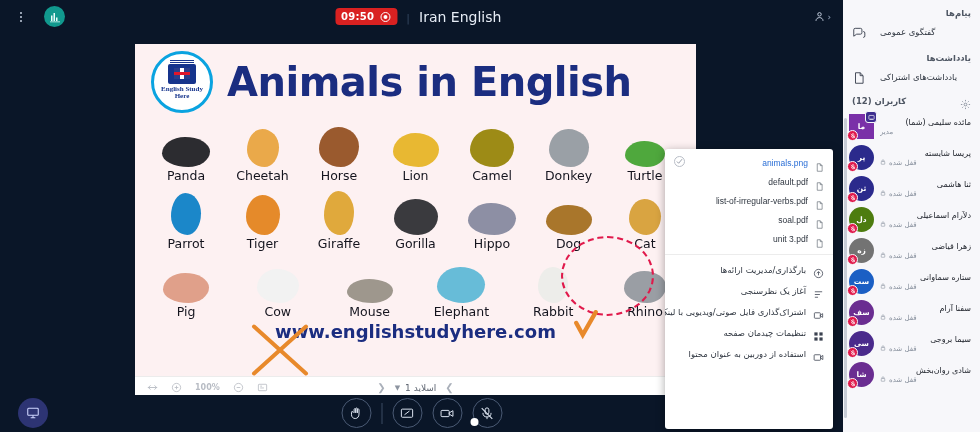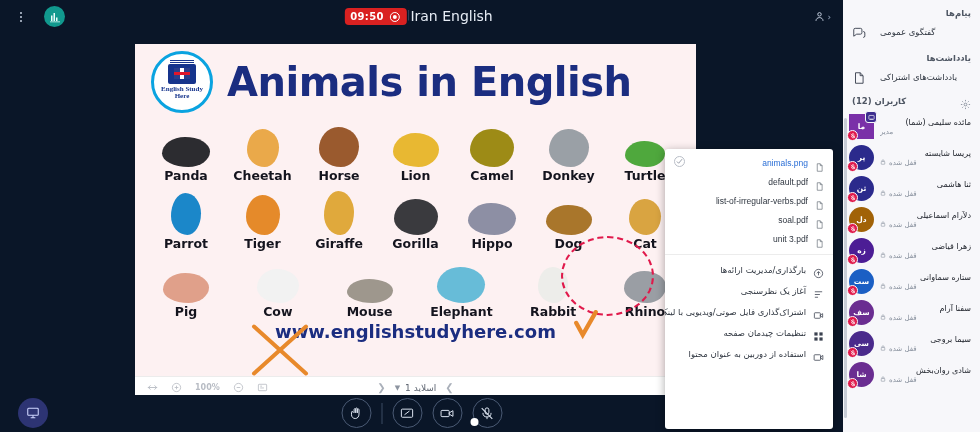--- a/index.html
+++ b/index.html
@@ -25,21 +25,21 @@
   .kebab i { width: 2px; height: 2px; border-radius: 50%; background: #c3cede; display: block; }
   .brand-logo {
     width: 21px; height: 21px; border-radius: 50%;
     background: #11998e; margin-left: 12px;
     display: flex; align-items: center; justify-content: center;
     cursor: pointer;
   }
   .brand-logo svg { width: 12px; height: 12px; }
   .topbar-center {
     position: absolute; left: 50%; transform: translateX(-52%);
-    display: flex; align-items: flex-start; 
+    display: flex; align-items: flex-end; gap: 9px;
   }
   .rec-pill {
     background: #d92121; color: #fff; border-radius: 4px;
     padding: 3px 7px 3px 6px; font-size: 10px; font-weight: bold;
     display: flex; align-items: center; gap: 6px; letter-spacing: .3px;
     cursor: pointer;
   }
   .rec-dot {
     width: 10px; height: 10px; border-radius: 50%;
     border: 1.6px solid #fff; display: flex; align-items: center; justify-content: center;
@@ -117,21 +117,21 @@
   .animal-cell {
     position: relative; width: 74px;
     display: flex; flex-direction: column; align-items: center;
   }
   .animal-pic {
     width: 60px; height: 50px;
     display: flex; align-items: flex-end; justify-content: center;
   }
   .animal-label {
     font-family: "DejaVu Sans", sans-serif;
-    font-size: 12.5px; font-weight: bold; color: #14141e;
+    font-size: 12.5px; font-weight: normal; color: #14141e;
     margin-top: 1px; white-space: nowrap;
   }
   .blob { border-radius: 48% 52% 45% 55% / 55% 48% 52% 45%; display: block; }
   .site-url {
     text-align: center; font-family: "DejaVu Sans", sans-serif;
     font-size: 18px; font-weight: bold; color: #1b2d80; margin-top: 1px;
   }
 
   
   .anno-circle {
@@ -774,42 +774,42 @@
             <div class="u-name">دلآرام اسماعیلی</div>
             <div class="u-sub">
               <span>قفل شده</span>
               <span><svg viewBox="0 0 24 24" fill="none" stroke="currentColor" stroke-width="2.2">
                   <rect x="5" y="10" width="14" height="11" rx="1.5"></rect>
                   <path d="M8 10V7a4 4 0 018 0v3"></path>
                 </svg></span>
             </div>
           </div>
           <div class="avatar-wrap">
-            <div class="avatar" style="background:#a16207">دل</div>
+            <div class="avatar" style="background:#4d7c0f">دل</div>
             <span class="mic-badge">
               <svg viewBox="0 0 24 24" fill="none" stroke="currentColor" stroke-width="2.5">
                 <rect x="9" y="2" width="6" height="11" rx="3"></rect>
                 <path d="M5 11a7 7 0 0014 0M12 18v4M3 3l18 18"></path>
               </svg>
             </span>
           </div>
         </div>
         <div class="user-row">
           <div class="u-meta">
             <div class="u-name">زهرا قیاضی</div>
             <div class="u-sub">
               <span>قفل شده</span>
               <span><svg viewBox="0 0 24 24" fill="none" stroke="currentColor" stroke-width="2.2">
                   <rect x="5" y="10" width="14" height="11" rx="1.5"></rect>
                   <path d="M8 10V7a4 4 0 018 0v3"></path>
                 </svg></span>
             </div>
           </div>
           <div class="avatar-wrap">
-            <div class="avatar" style="background:#4c1d95">زه</div>
+            <div class="avatar" style="background:#737373">زه</div>
             <span class="mic-badge">
               <svg viewBox="0 0 24 24" fill="none" stroke="currentColor" stroke-width="2.5">
                 <rect x="9" y="2" width="6" height="11" rx="3"></rect>
                 <path d="M5 11a7 7 0 0014 0M12 18v4M3 3l18 18"></path>
               </svg>
             </span>
           </div>
         </div>
         <div class="user-row">
           <div class="u-meta">

